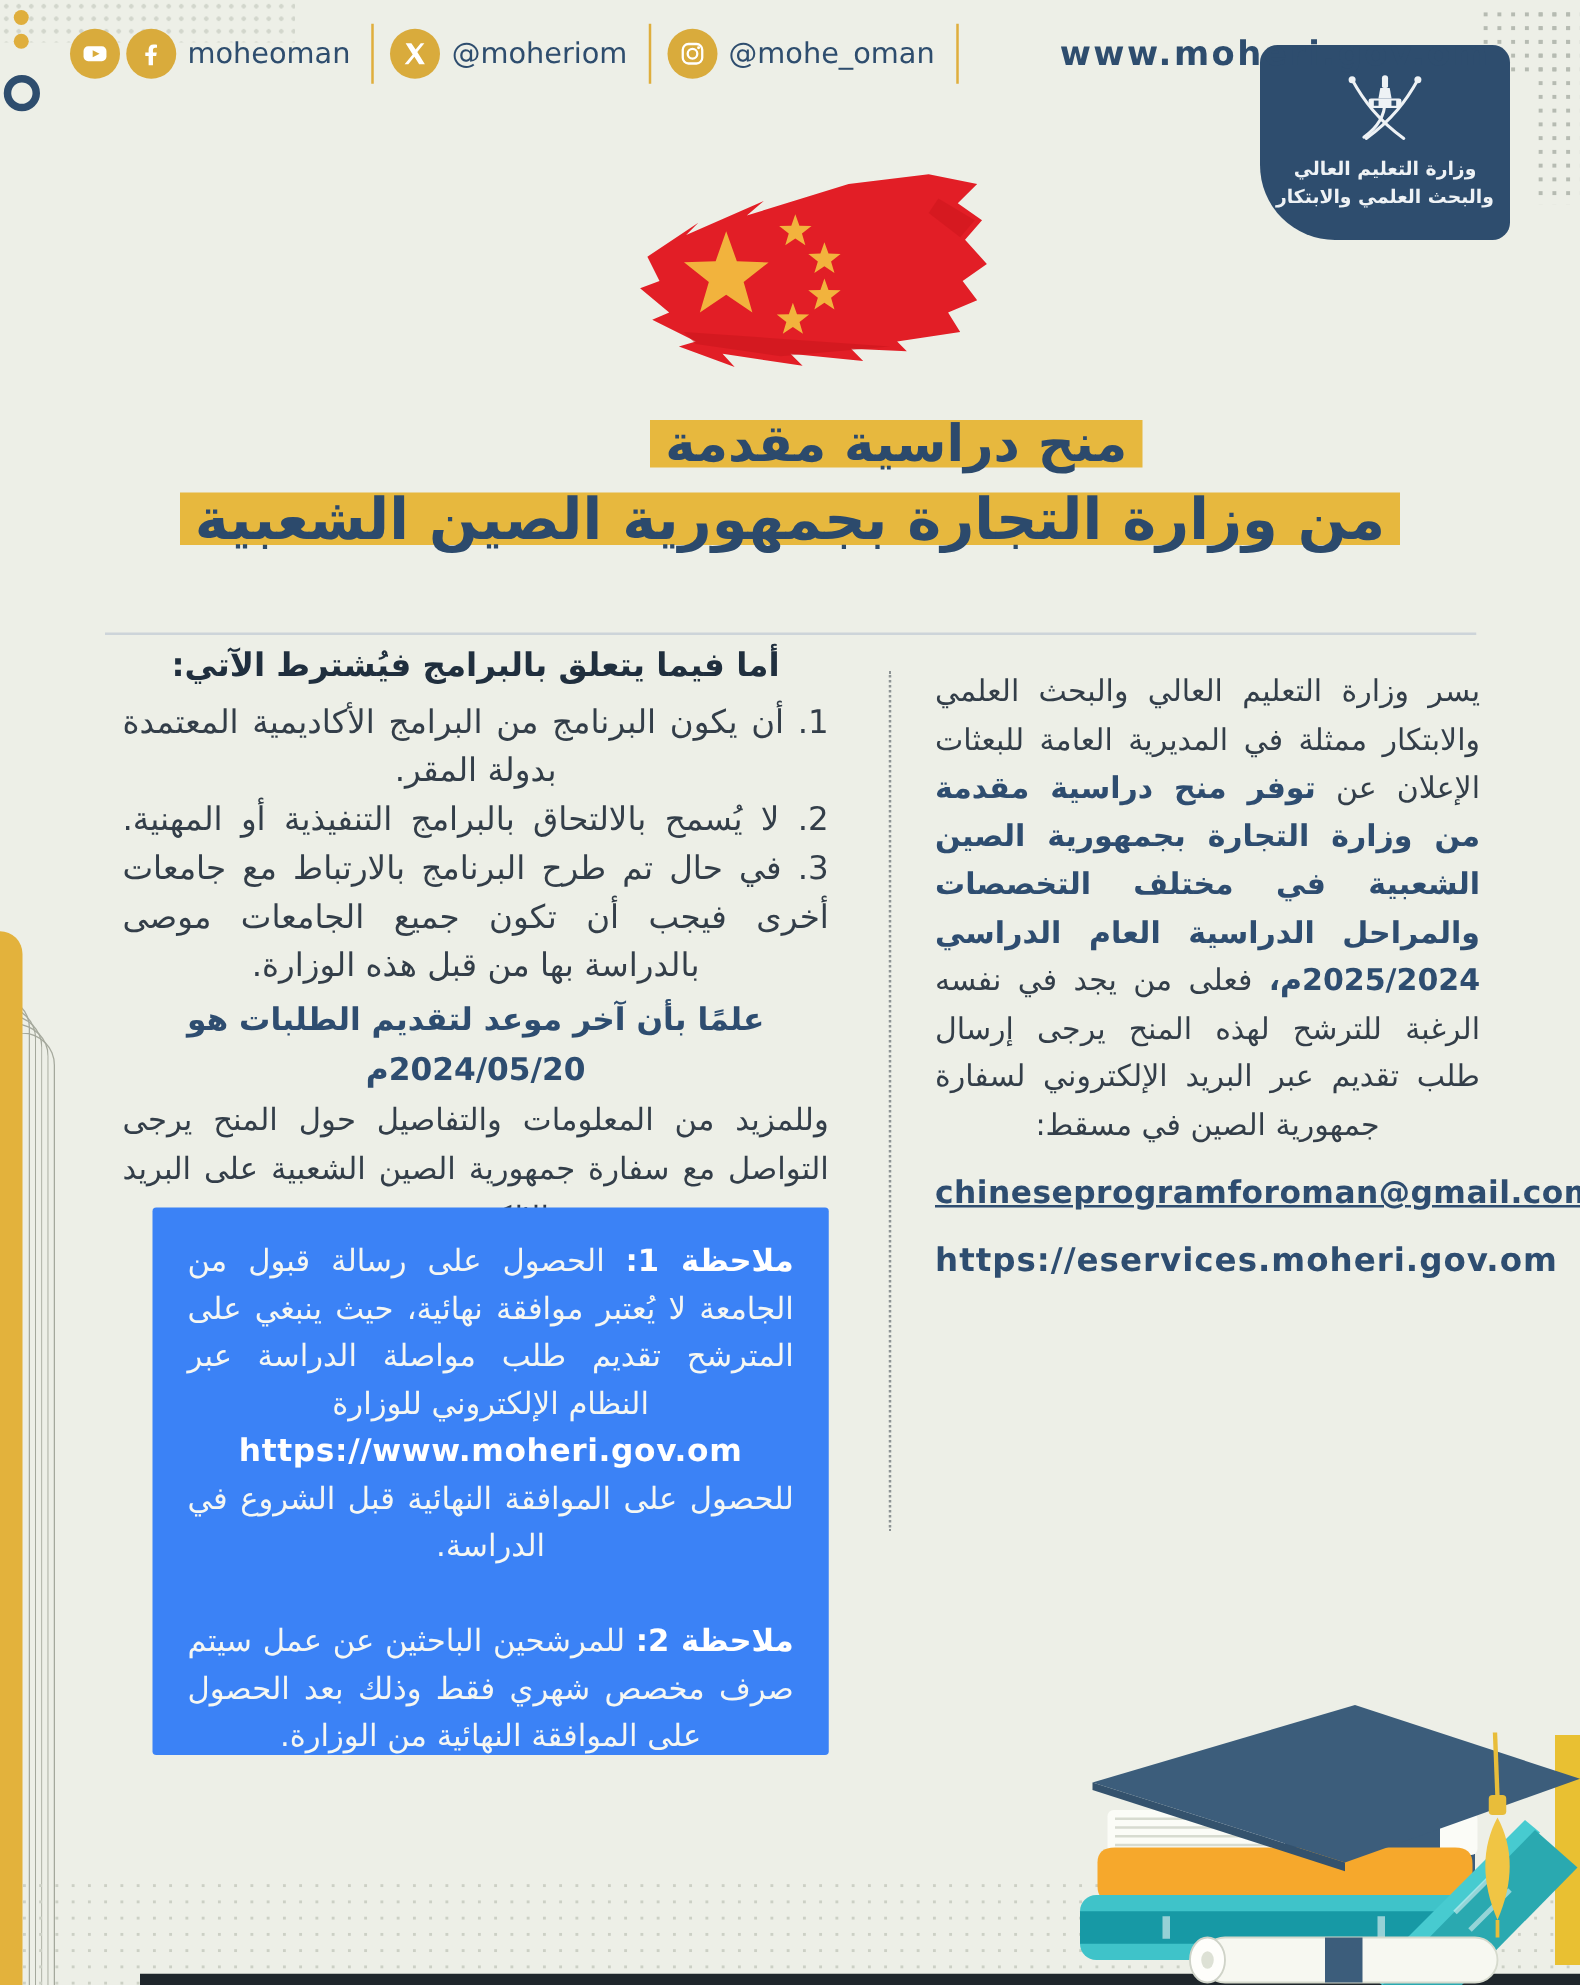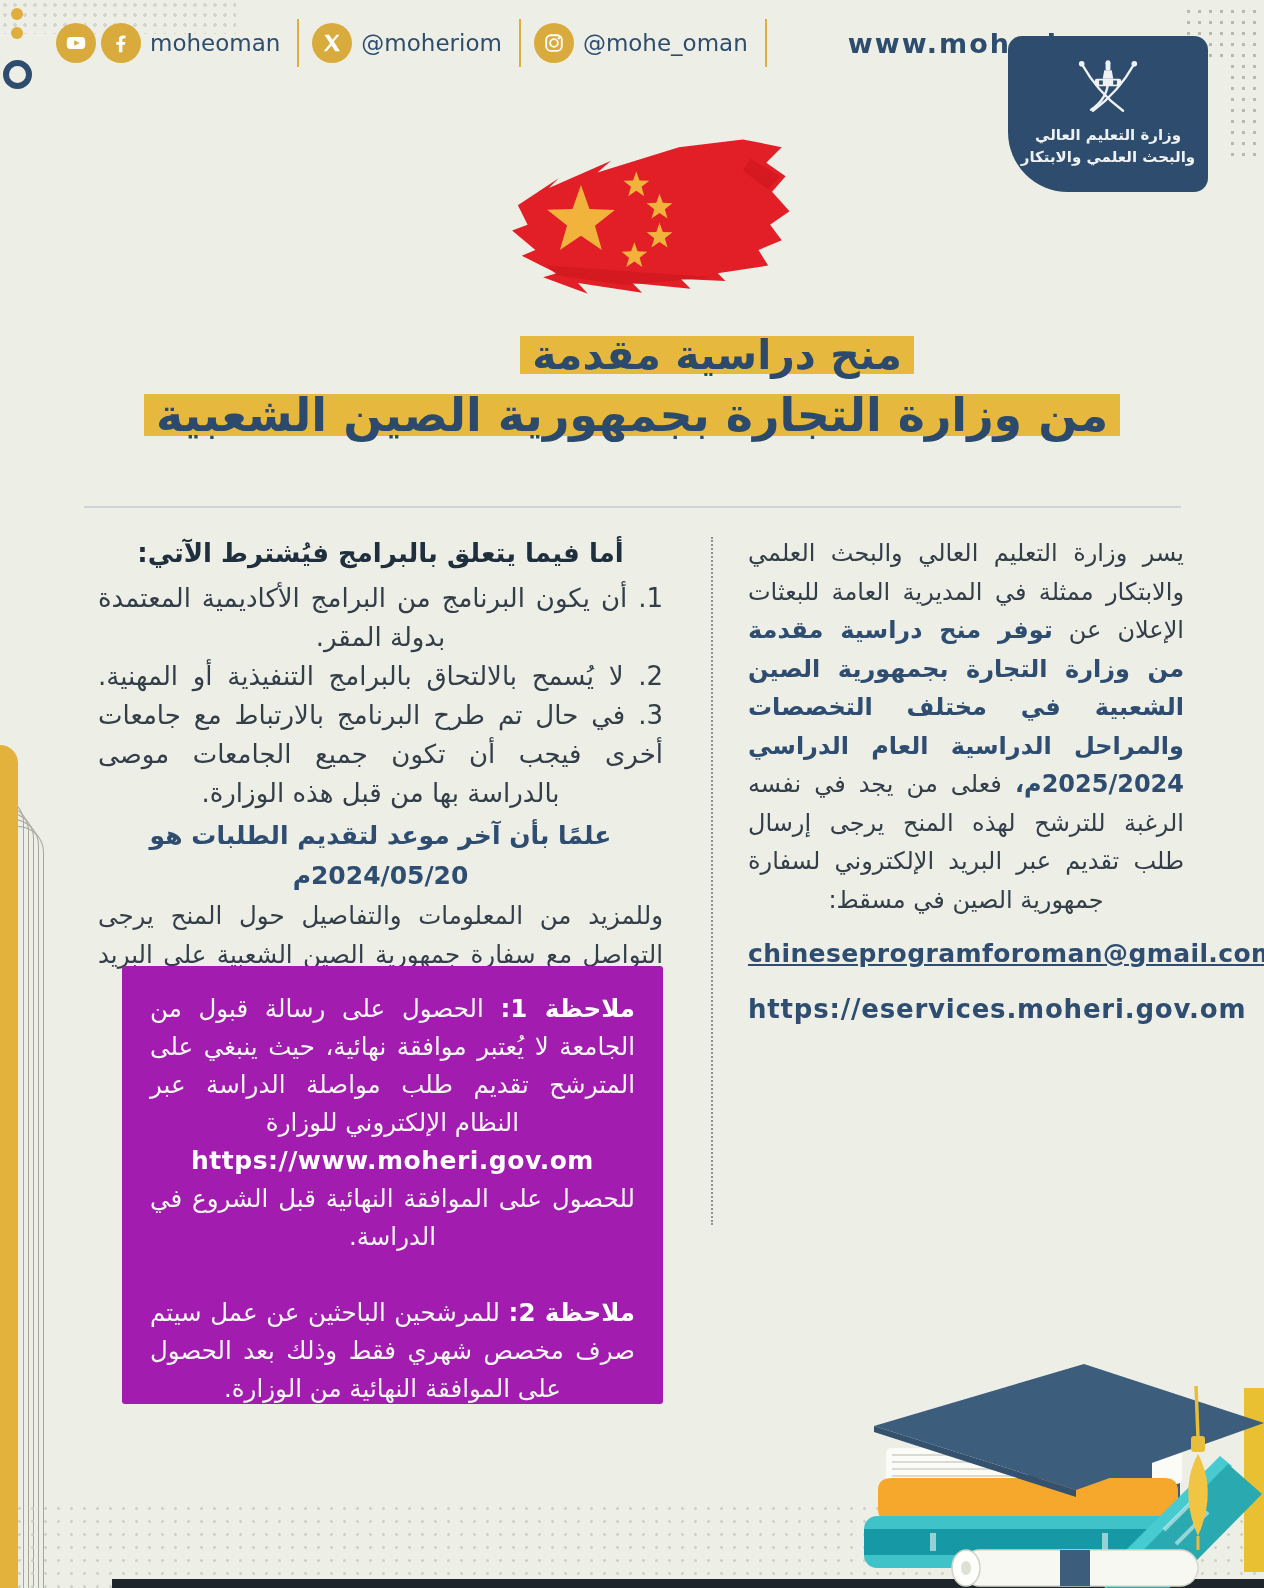--- a/index.html
+++ b/index.html
@@ -36,21 +36,21 @@
   .t1 .hl{font-size:41px;line-height:36px;transform:translateX(78px);margin-left:14px;}
   .t2 .hl{font-size:46px;line-height:40px;}
   .hl{display:inline-block;background:#e7b83e;color:#2c4a6c;font-weight:800;
     padding:1px 12px;}
 
   .hr-line{position:absolute;left:84px;top:506px;width:1097px;height:2px;background:#cdd4d9;}
 
   
   .col{position:absolute;direction:rtl;}
   .col-right{left:748px;top:534px;width:436px;}
-  .col-left{left:98px;top:534px;width:565px;}
+  .col-left{left:98px;top:514px;width:565px;}
   .v-divider{position:absolute;left:711px;top:537px;height:688px;width:0;
     border-left:2.5px dotted #8d9394;}
 
   .para{font-size:24px;line-height:38.5px;color:#333e49;margin:0;
     text-align:justify;text-align-last:center;}
   .bb{color:#2e4d70;font-weight:bold;}
   .email-line{margin:20px 0 12px;text-align:right;direction:ltr;
     font-weight:bold;color:#2e4d70;font-size:25px;letter-spacing:.4px;text-decoration:underline;}
   .link-line{margin:26px 0 0;text-align:center;direction:ltr;
     font-weight:bold;color:#2e4d70;font-size:26px;letter-spacing:.8px;}
@@ -60,21 +60,21 @@
   .cond-item{font-size:26px;line-height:39px;color:#333e49;margin:0;
     text-align:justify;text-align-last:center;}
   .cond-item.stretch{text-align-last:justify;}
   .deadline{margin:3px 0 0;font-size:25px;line-height:40px;font-weight:bold;color:#2e4d70;
     text-align:center;}
   .more-info{font-size:24.5px;line-height:39px;color:#333e49;margin:0;
     text-align:justify;text-align-last:center;}
 
   
   .notes-box{position:absolute;left:122px;top:966px;width:541px;height:438px;
-    box-sizing:border-box;background:#a21caf;border-radius:3px;padding:24px 28px;
+    box-sizing:border-box;background:#3b82f6;border-radius:3px;padding:24px 28px;
     direction:rtl;color:#f5f7f3;}
   .note{font-size:24.5px;line-height:38px;margin:0;text-align:justify;text-align-last:center;}
   .note b{font-weight:bold;color:#ffffff;}
   .note-link{margin:0;text-align:center;direction:ltr;font-weight:bold;font-size:25px;
     line-height:38px;color:#ffffff;letter-spacing:.5px;}
   .note2{margin-top:38px;}
 
   .closing{position:absolute;left:500px;top:1410px;width:300px;margin:0;direction:rtl;
     text-align:center;font-size:28px;font-weight:bold;color:#2e4d6e;}
 

